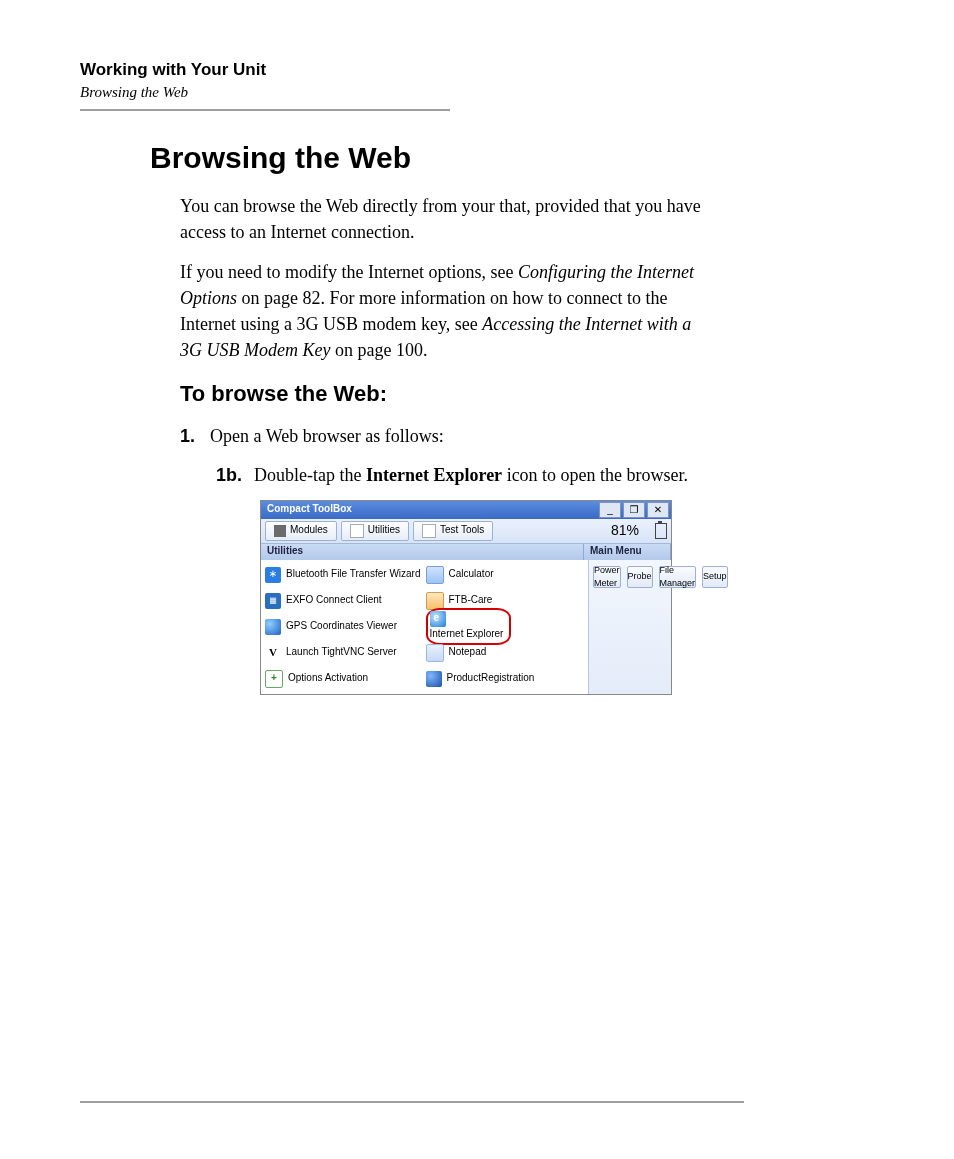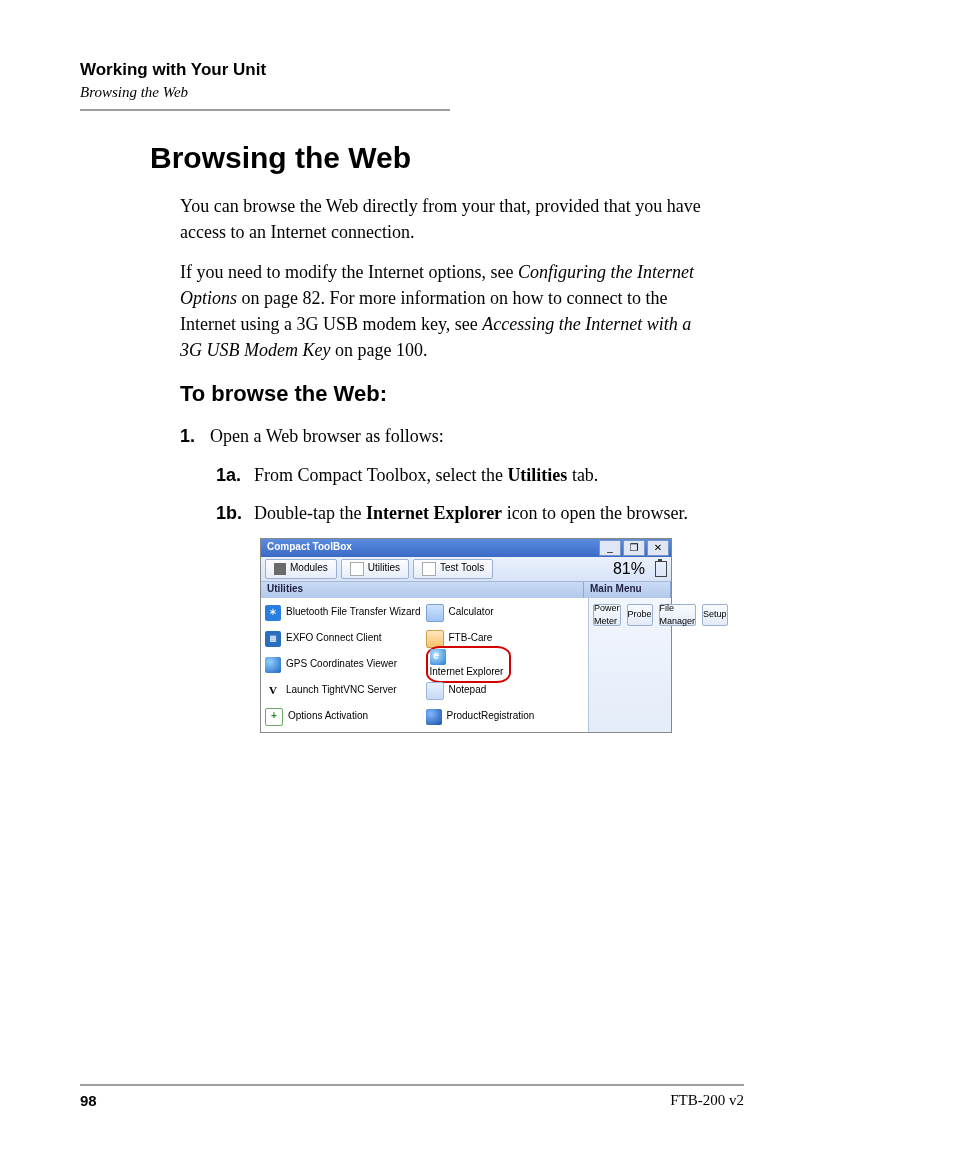--- a/index.html
+++ b/index.html
@@ -21,21 +21,21 @@
   .b{font-weight:700}
   
   .screenshot{margin:8px 0 0 80px;width:410px;border:1px solid #888;font-family:Tahoma,Arial,sans-serif;font-size:10px;color:#000}
   .titlebar{background:linear-gradient(#5a8ce0,#3a6ac6);color:#fff;display:flex;align-items:center;height:18px;padding:0 2px}
   .titlebar .t{font-weight:700;font-size:10px;flex:1;padding-left:4px}
   .winbtn{width:20px;height:14px;background:#dfe7f5;border:1px solid #7a94c4;margin-left:2px;display:flex;align-items:center;justify-content:center;color:#000;font-size:10px;line-height:1}
   .tabbar{background:linear-gradient(#eaf1fb,#d7e4f7);display:flex;align-items:center;height:24px;border-bottom:1px solid #a6b8d8;padding:0 4px}
   .tabbtn{background:linear-gradient(#fdfdff,#e6edf9);border:1px solid #9cb0d6;border-radius:2px;height:18px;display:flex;align-items:center;padding:0 8px;margin-right:4px;font-size:10px}
   .tabbtn .ic{margin-right:4px}
   .tabbar .spacer{flex:1}
-  .bat{font-size:16px;margin-right:10px}
+  .bat{font-size:14px;margin-right:16px}
   .subtabs{display:flex;height:16px;font-size:10px}
   .subtab{background:linear-gradient(#c9dbf5,#b3c9eb);border-right:1px solid #8ea8d6;flex:1;display:flex;align-items:center;padding:0 6px;font-weight:700;color:#224}
   .subtab.right{flex:0 0 74px}
   .panes{display:flex}
   .grid{flex:1;background:#fff;padding:6px 4px;display:grid;grid-template-columns:1fr 1fr;row-gap:8px;column-gap:2px}
   .item{display:flex;align-items:center;height:18px}
   .item .ic{width:16px;height:16px;margin-right:5px;flex:none;display:flex;align-items:center;justify-content:center;border-radius:2px}
   .circ{border:2px solid #d40000;border-radius:14px/10px;padding:1px 6px 1px 2px}
   .side{width:74px;background:linear-gradient(#f2f6fd,#e4ecf9);border-left:1px solid #b5c6e3;padding:6px 4px;display:flex;flex-direction:row;gap:6px}
   .sbtn{background:linear-gradient(#fafcff,#e2eaf7);border:1px solid #9cb0d6;border-radius:2px;height:20px;display:flex;align-items:center;justify-content:center;font-size:9px}
@@ -78,26 +78,20 @@
       <span>If you need to modify the Internet options, see </span><em>Configuring the Internet Options</em><span> on page 82. For more information on how to connect to the Internet using a 3G USB modem key, see </span><em>Accessing the Internet with a 3G USB Modem Key</em><span> on page 100.</span>
     </p>
 
     <p class="proc-head">To browse the Web:</p>
 
     <div class="step">
       <div class="num">1.</div>
       <div class="txt">Open a Web browser as follows:</div>
     </div>
 
-    <div class="sub">
-      <div class="num">1a.</div>
-      <div class="txt">
-        <span>From Compact Toolbox, select the </span><span class="b">Utilities</span><span> tab.</span>
-      </div>
-    </div>
 
     <div class="sub">
       <div class="num">1b.</div>
       <div class="txt">
         <span>Double-tap the </span><span class="b">Internet Explorer</span><span> icon to open the browser.</span>
       </div>
     </div>
 
     <div class="screenshot">
       <div class="titlebar">
@@ -174,18 +168,14 @@
           <div class="sbtn">Probe</div>
           <div class="sbtn">File Manager</div>
           <div class="sbtn">Setup</div>
         </div>
       </div>
     </div>
   </div>
 
   <div class="footer">
     <hr class="frule">
-    <div class="frow">
-      <span class="pn">98</span>
-      <span class="model">FTB-200 v2</span>
-    </div>
   </div>
 </div>
 
 </body></html>

